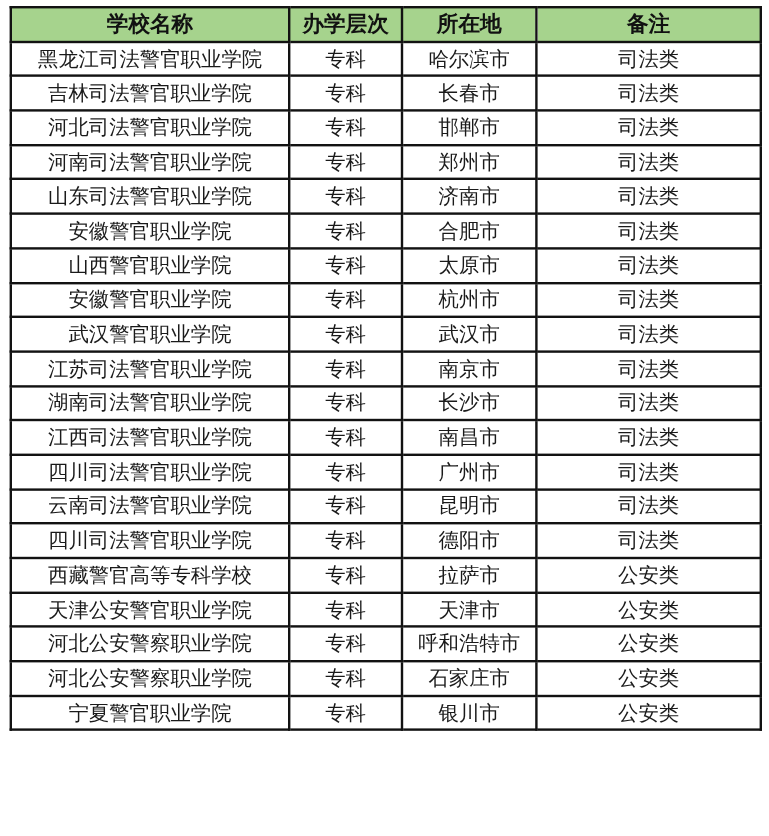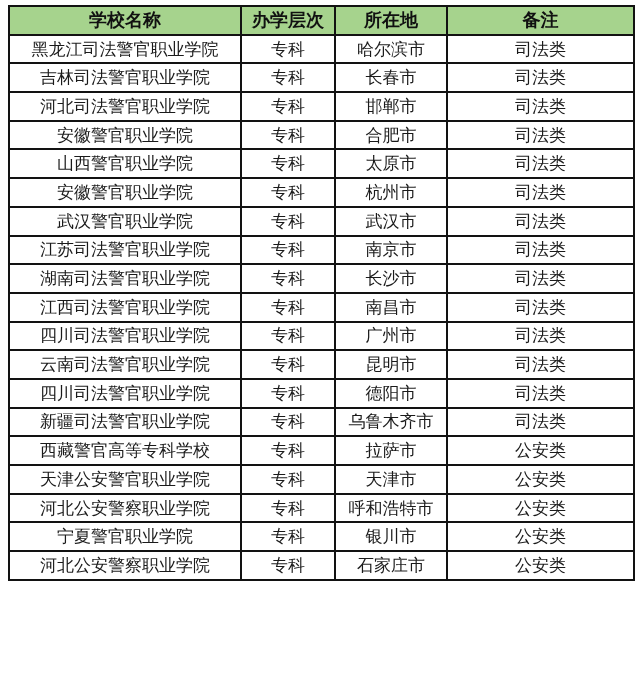--- a/index.html
+++ b/index.html
@@ -80,20 +80,32 @@
           <td>长春市</td>
           <td>司法类</td>
         </tr>
         <tr>
           <td>河北司法警官职业学院</td>
           <td>专科</td>
           <td>邯郸市</td>
           <td>司法类</td>
         </tr>
         <tr>
+          <td>河南司法警官职业学院</td>
+          <td>专科</td>
+          <td>郑州市</td>
+          <td>司法类</td>
+        </tr>
+        <tr>
+          <td>山东司法警官职业学院</td>
+          <td>专科</td>
+          <td>济南市</td>
+          <td>司法类</td>
+        </tr>
+        <tr>
           <td>安徽警官职业学院</td>
           <td>专科</td>
           <td>合肥市</td>
           <td>司法类</td>
         </tr>
         <tr>
           <td>山西警官职业学院</td>
           <td>专科</td>
           <td>太原市</td>
           <td>司法类</td>
@@ -140,50 +152,44 @@
           <td>昆明市</td>
           <td>司法类</td>
         </tr>
         <tr>
           <td>四川司法警官职业学院</td>
           <td>专科</td>
           <td>德阳市</td>
           <td>司法类</td>
         </tr>
         <tr>
-          <td>新疆司法警官职业学院</td>
-          <td>专科</td>
-          <td>乌鲁木齐市</td>
-          <td>司法类</td>
-        </tr>
-        <tr>
           <td>西藏警官高等专科学校</td>
           <td>专科</td>
           <td>拉萨市</td>
           <td>公安类</td>
         </tr>
         <tr>
           <td>天津公安警官职业学院</td>
           <td>专科</td>
           <td>天津市</td>
           <td>公安类</td>
         </tr>
         <tr>
           <td>河北公安警察职业学院</td>
           <td>专科</td>
           <td>呼和浩特市</td>
           <td>公安类</td>
         </tr>
         <tr>
+          <td>河北公安警察职业学院</td>
+          <td>专科</td>
+          <td>石家庄市</td>
+          <td>公安类</td>
+        </tr>
+        <tr>
           <td>宁夏警官职业学院</td>
           <td>专科</td>
           <td>银川市</td>
-          <td>公安类</td>
-        </tr>
-        <tr>
-          <td>河北公安警察职业学院</td>
-          <td>专科</td>
-          <td>石家庄市</td>
           <td>公安类</td>
         </tr>
       </tbody>
   </table>
 </div>
 
 </body></html>

